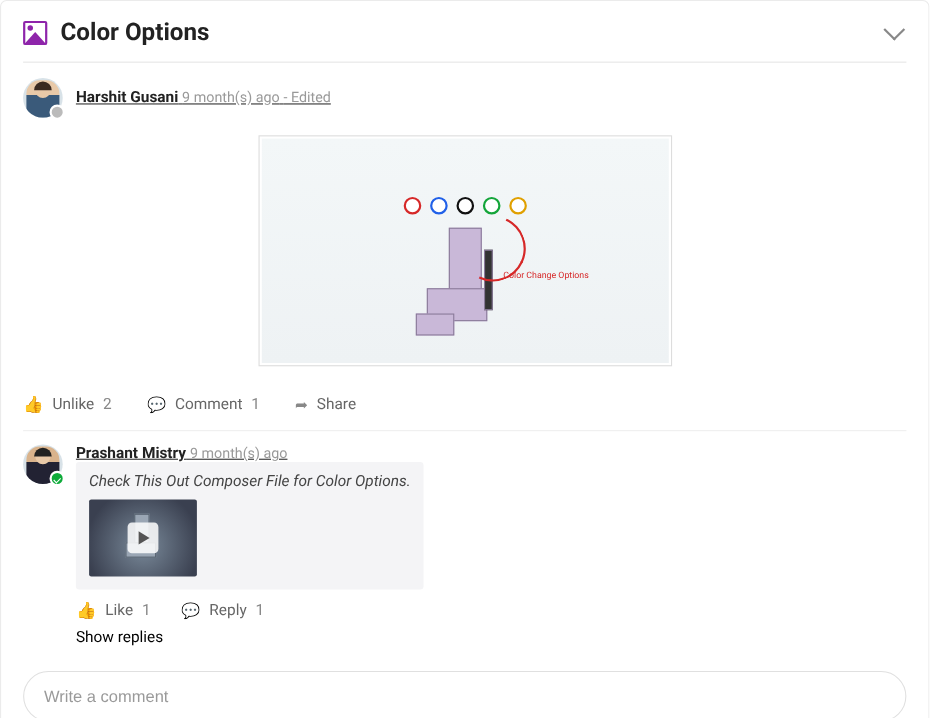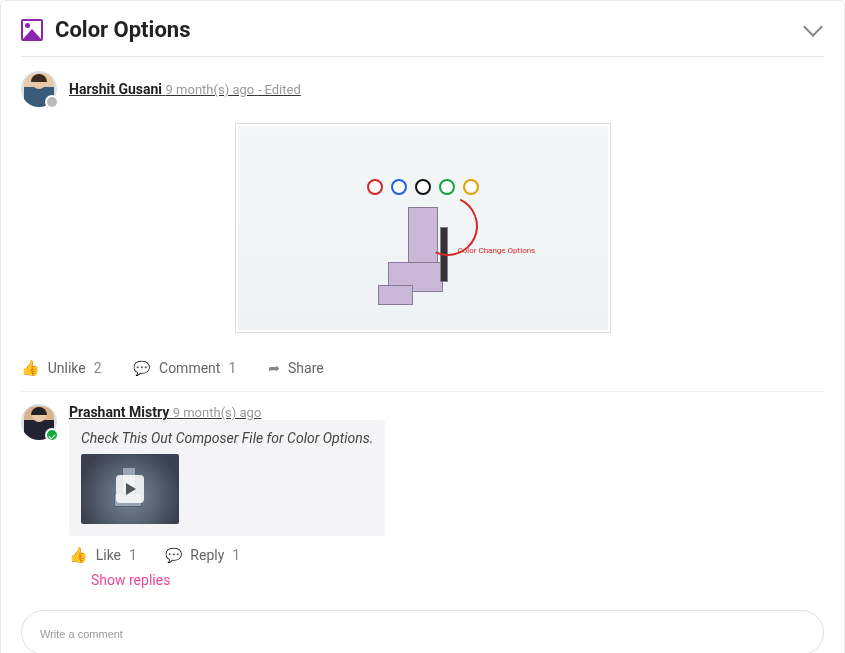--- a/index.html
+++ b/index.html
@@ -254,36 +254,35 @@
     border-bottom:6px solid transparent;
     margin-left:2px;
   }
 
   .comment-actions {
     display:flex; gap: 28px;
     padding: 10px 0 4px 0;
     font-size: 14px; color:#666;
   }
   .show-replies {
-    color:#ec4899;
+    color:#000000;
     font-size:14px;
     padding: 4px 0 10px 0;
     cursor:pointer;
-    margin-left:22px;
   }
 
   .compose {
     margin-top: 12px;
     border: 1px solid #e0e0e0;
     border-radius: 24px;
     padding: 12px 16px;
   }
   .compose input {
     border:none; outline:none; width:100%;
-    font-size:11px; color:#14532d;
+    font-size:15px; color:#14532d;
   }
   .compose input::placeholder { color:#9a9a9a; }
 </style>
 </head>
 <body>
 
 <div class="card">
 
   <div class="card-header">
     <div class="header-left">

